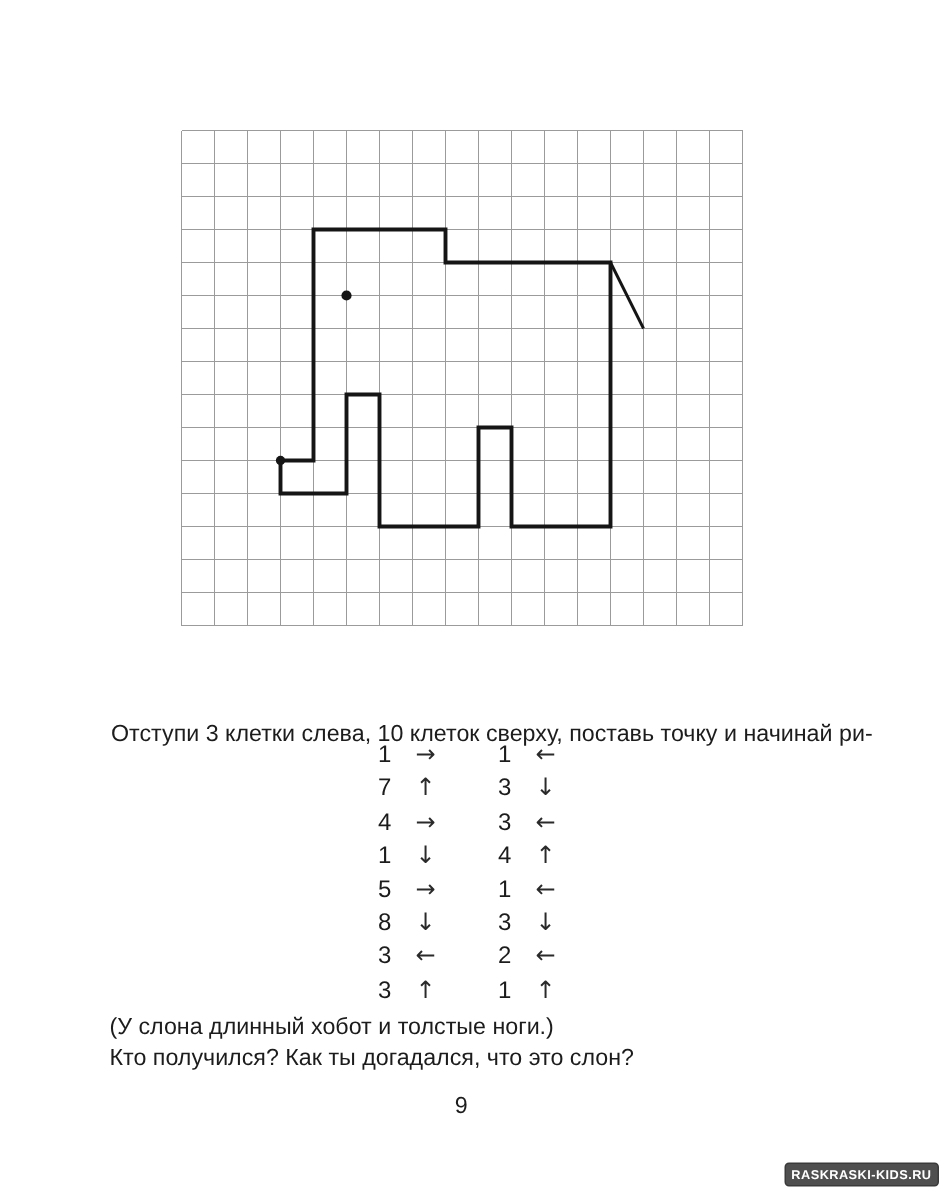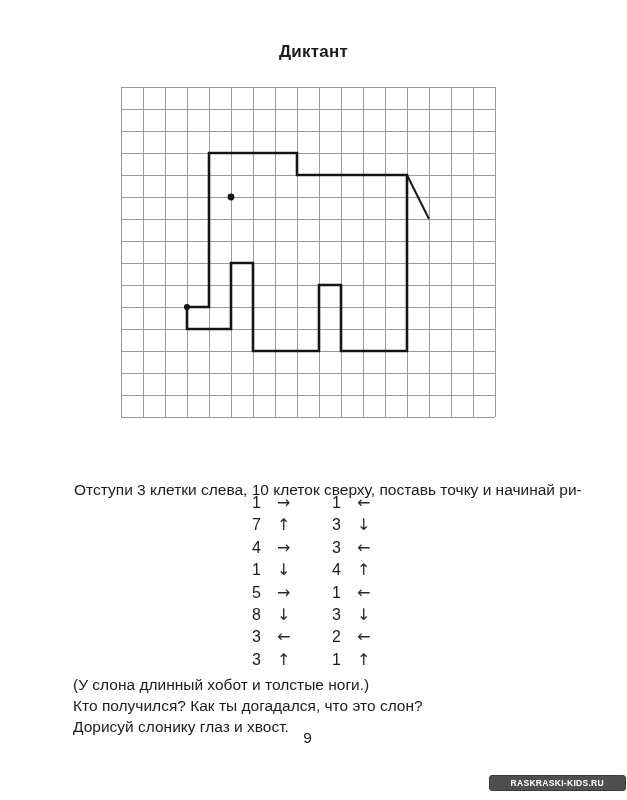--- a/index.html
+++ b/index.html
@@ -33,29 +33,28 @@
     font-size:15.5px; line-height:21px; white-space:nowrap;
   }
   .page-number {
     position:absolute; left:0; right:12px; top:729px;
     text-align:center; font-size:15.5px;
   }
   .watermark {
     position:absolute; right:1px; top:775px;
     background:#4f4f4f; border:1px solid #3a3a3a; border-radius:3px;
     color:#ffffff; font-size:8.5px; font-weight:bold; letter-spacing:0.3px;
-    padding:2px 21px; line-height:10px;
+    padding:2px 4px; line-height:10px;
   }
 </style>
 </head>
 <body>
 
 <div class="page">
 
-  <h1 class="title">Диктант</h1>
 
   <div class="grid-wrap">
     <svg id="figure-svg" width="378" height="334" viewBox="-2 -2 378 334">
         <line x1="0" y1="0" x2="0" y2="330" stroke="#9b9b9b" stroke-width="1" shape-rendering="crispEdges"></line>
         <line x1="22" y1="0" x2="22" y2="330" stroke="#9b9b9b" stroke-width="1" shape-rendering="crispEdges"></line>
         <line x1="44" y1="0" x2="44" y2="330" stroke="#9b9b9b" stroke-width="1" shape-rendering="crispEdges"></line>
         <line x1="66" y1="0" x2="66" y2="330" stroke="#9b9b9b" stroke-width="1" shape-rendering="crispEdges"></line>
         <line x1="88" y1="0" x2="88" y2="330" stroke="#9b9b9b" stroke-width="1" shape-rendering="crispEdges"></line>
         <line x1="110" y1="0" x2="110" y2="330" stroke="#9b9b9b" stroke-width="1" shape-rendering="crispEdges"></line>
         <line x1="132" y1="0" x2="132" y2="330" stroke="#9b9b9b" stroke-width="1" shape-rendering="crispEdges"></line>
@@ -116,20 +115,19 @@
         <div class="dict-row"><span class="num">1</span><span class="arrow">←</span></div>
         <div class="dict-row"><span class="num">3</span><span class="arrow">↓</span></div>
         <div class="dict-row"><span class="num">2</span><span class="arrow">←</span></div>
         <div class="dict-row"><span class="num">1</span><span class="arrow">↑</span></div>
       </div>
   </div>
 
   <div class="questions">
     <div>(У слона длинный хобот и толстые ноги.)</div>
     <div>Кто получился? Как ты догадался, что это слон?</div>
-    <div>Дорисуй слонику глаз и хвост.</div>
   </div>
 
   <div class="page-number">9</div>
 
   <div class="watermark">RASKRASKI-KIDS.RU</div>
 
 </div>
 
 </body></html>

